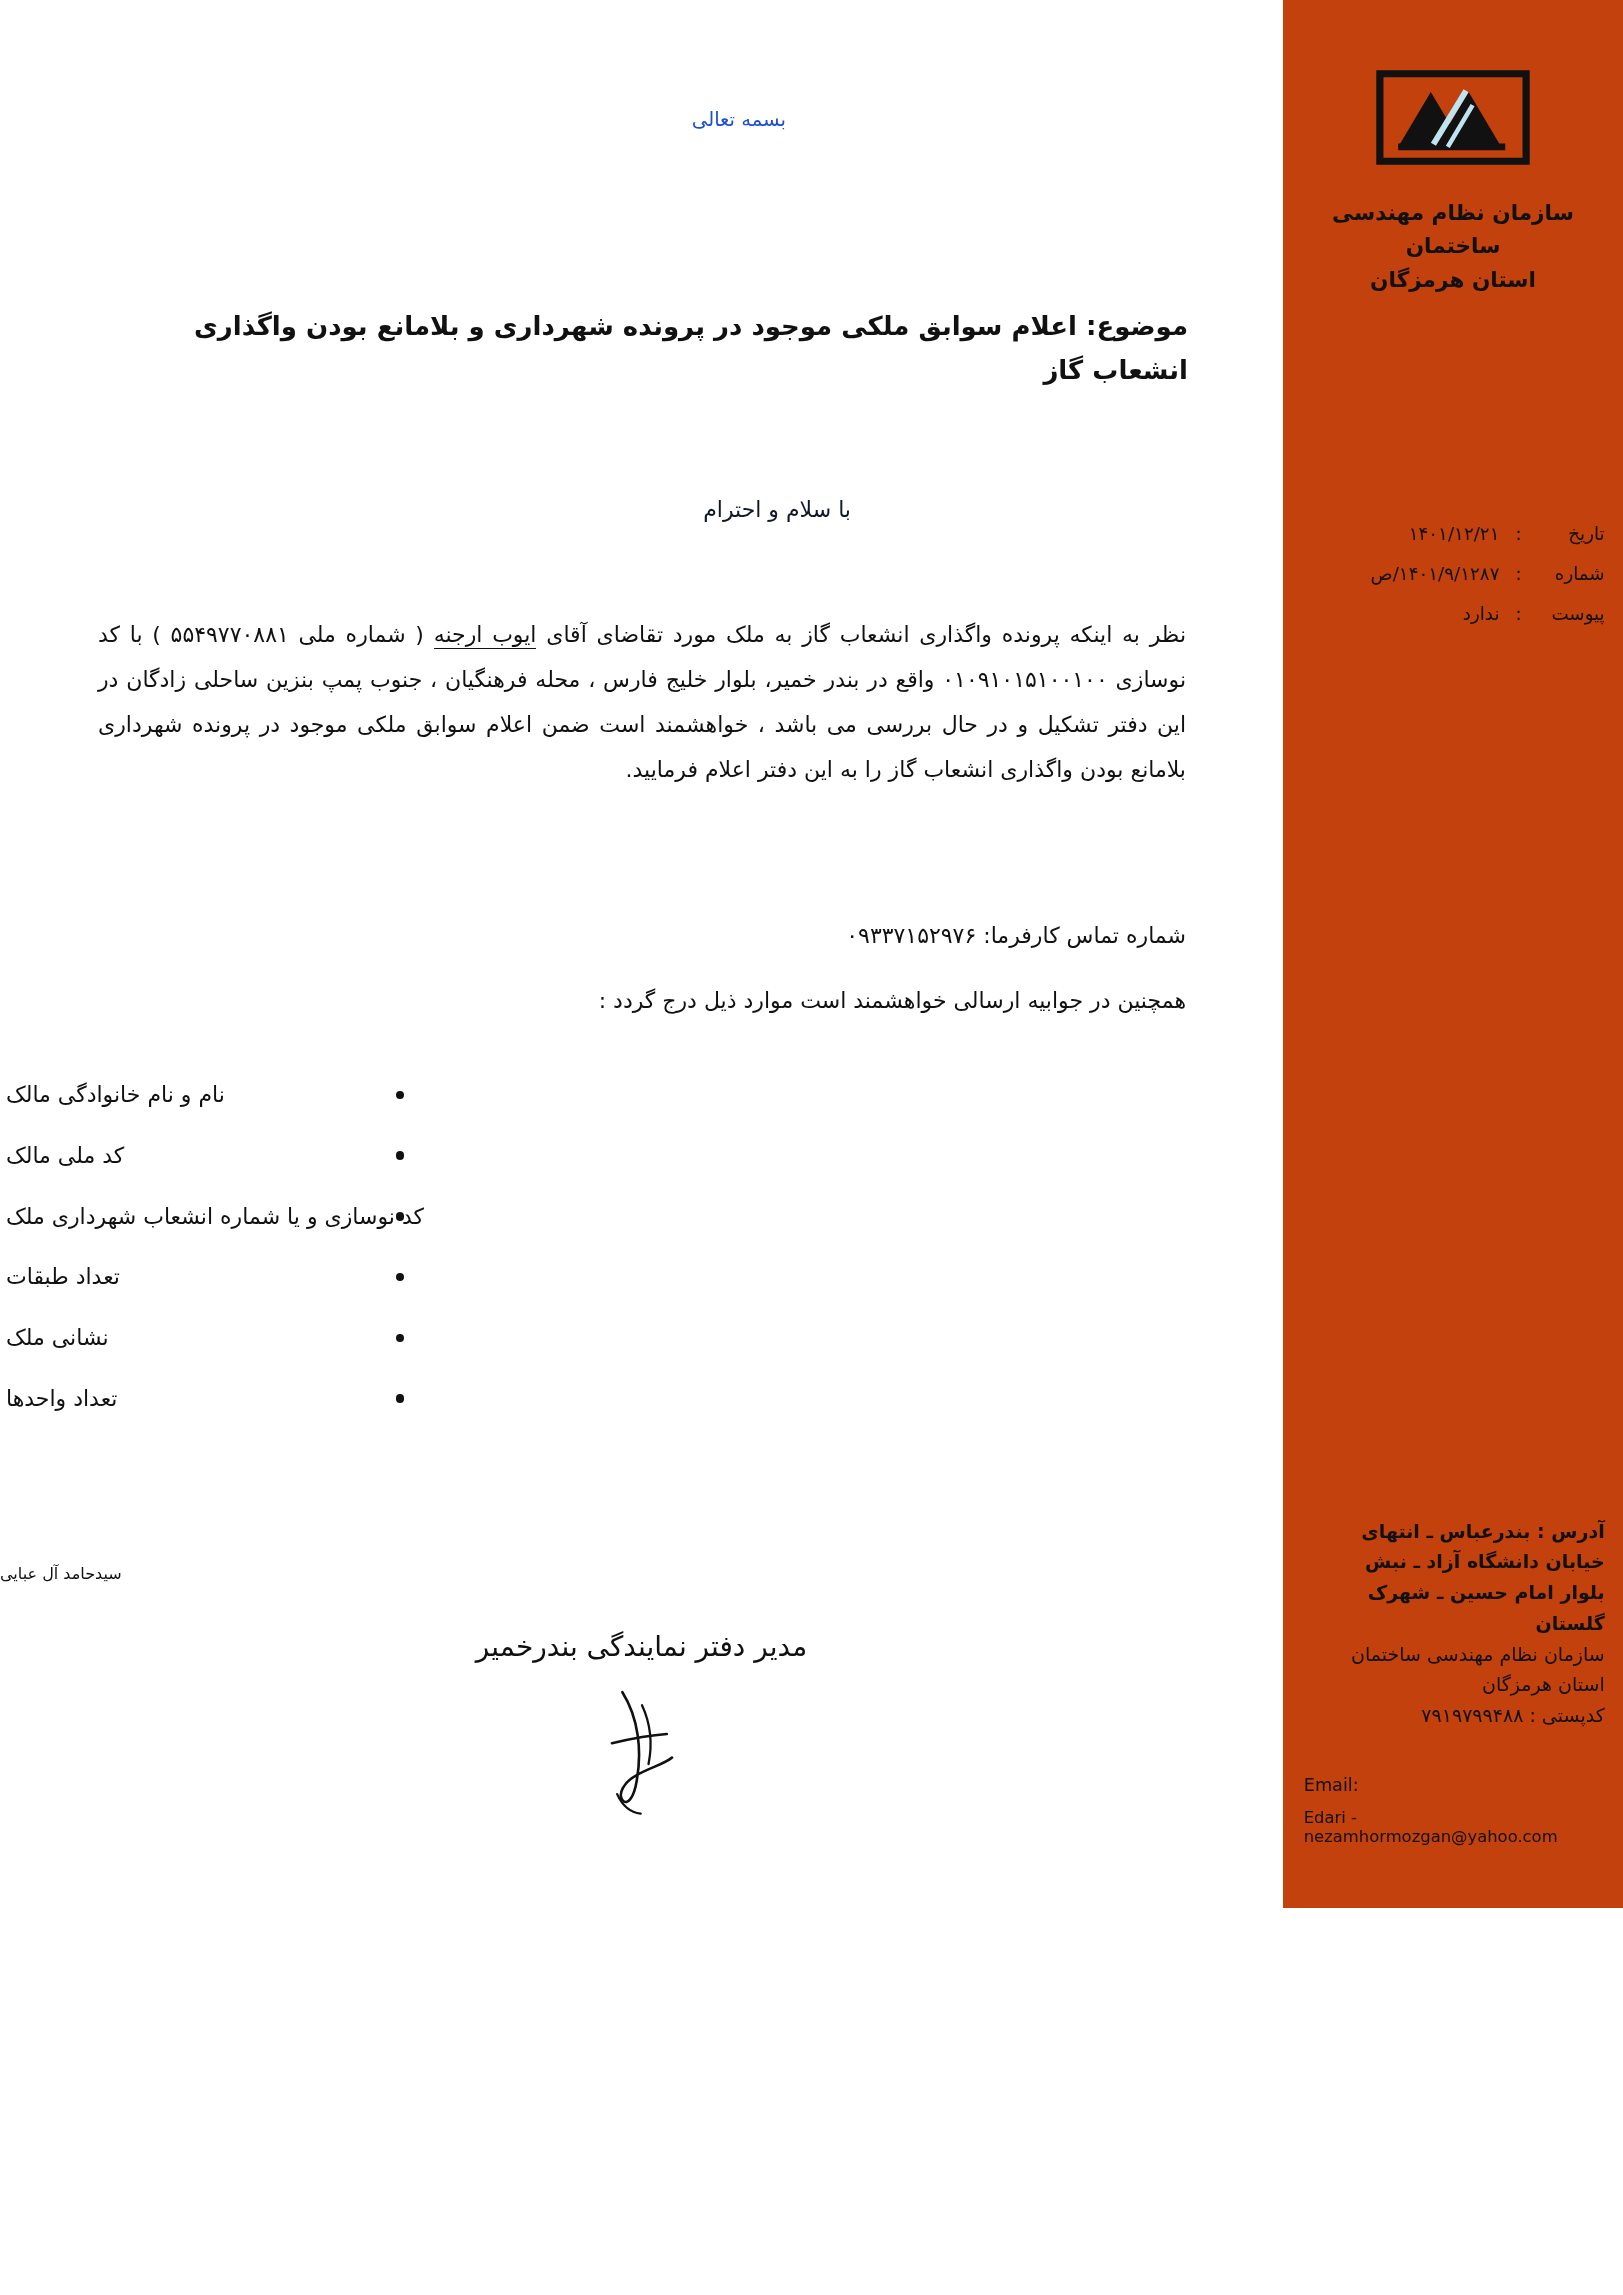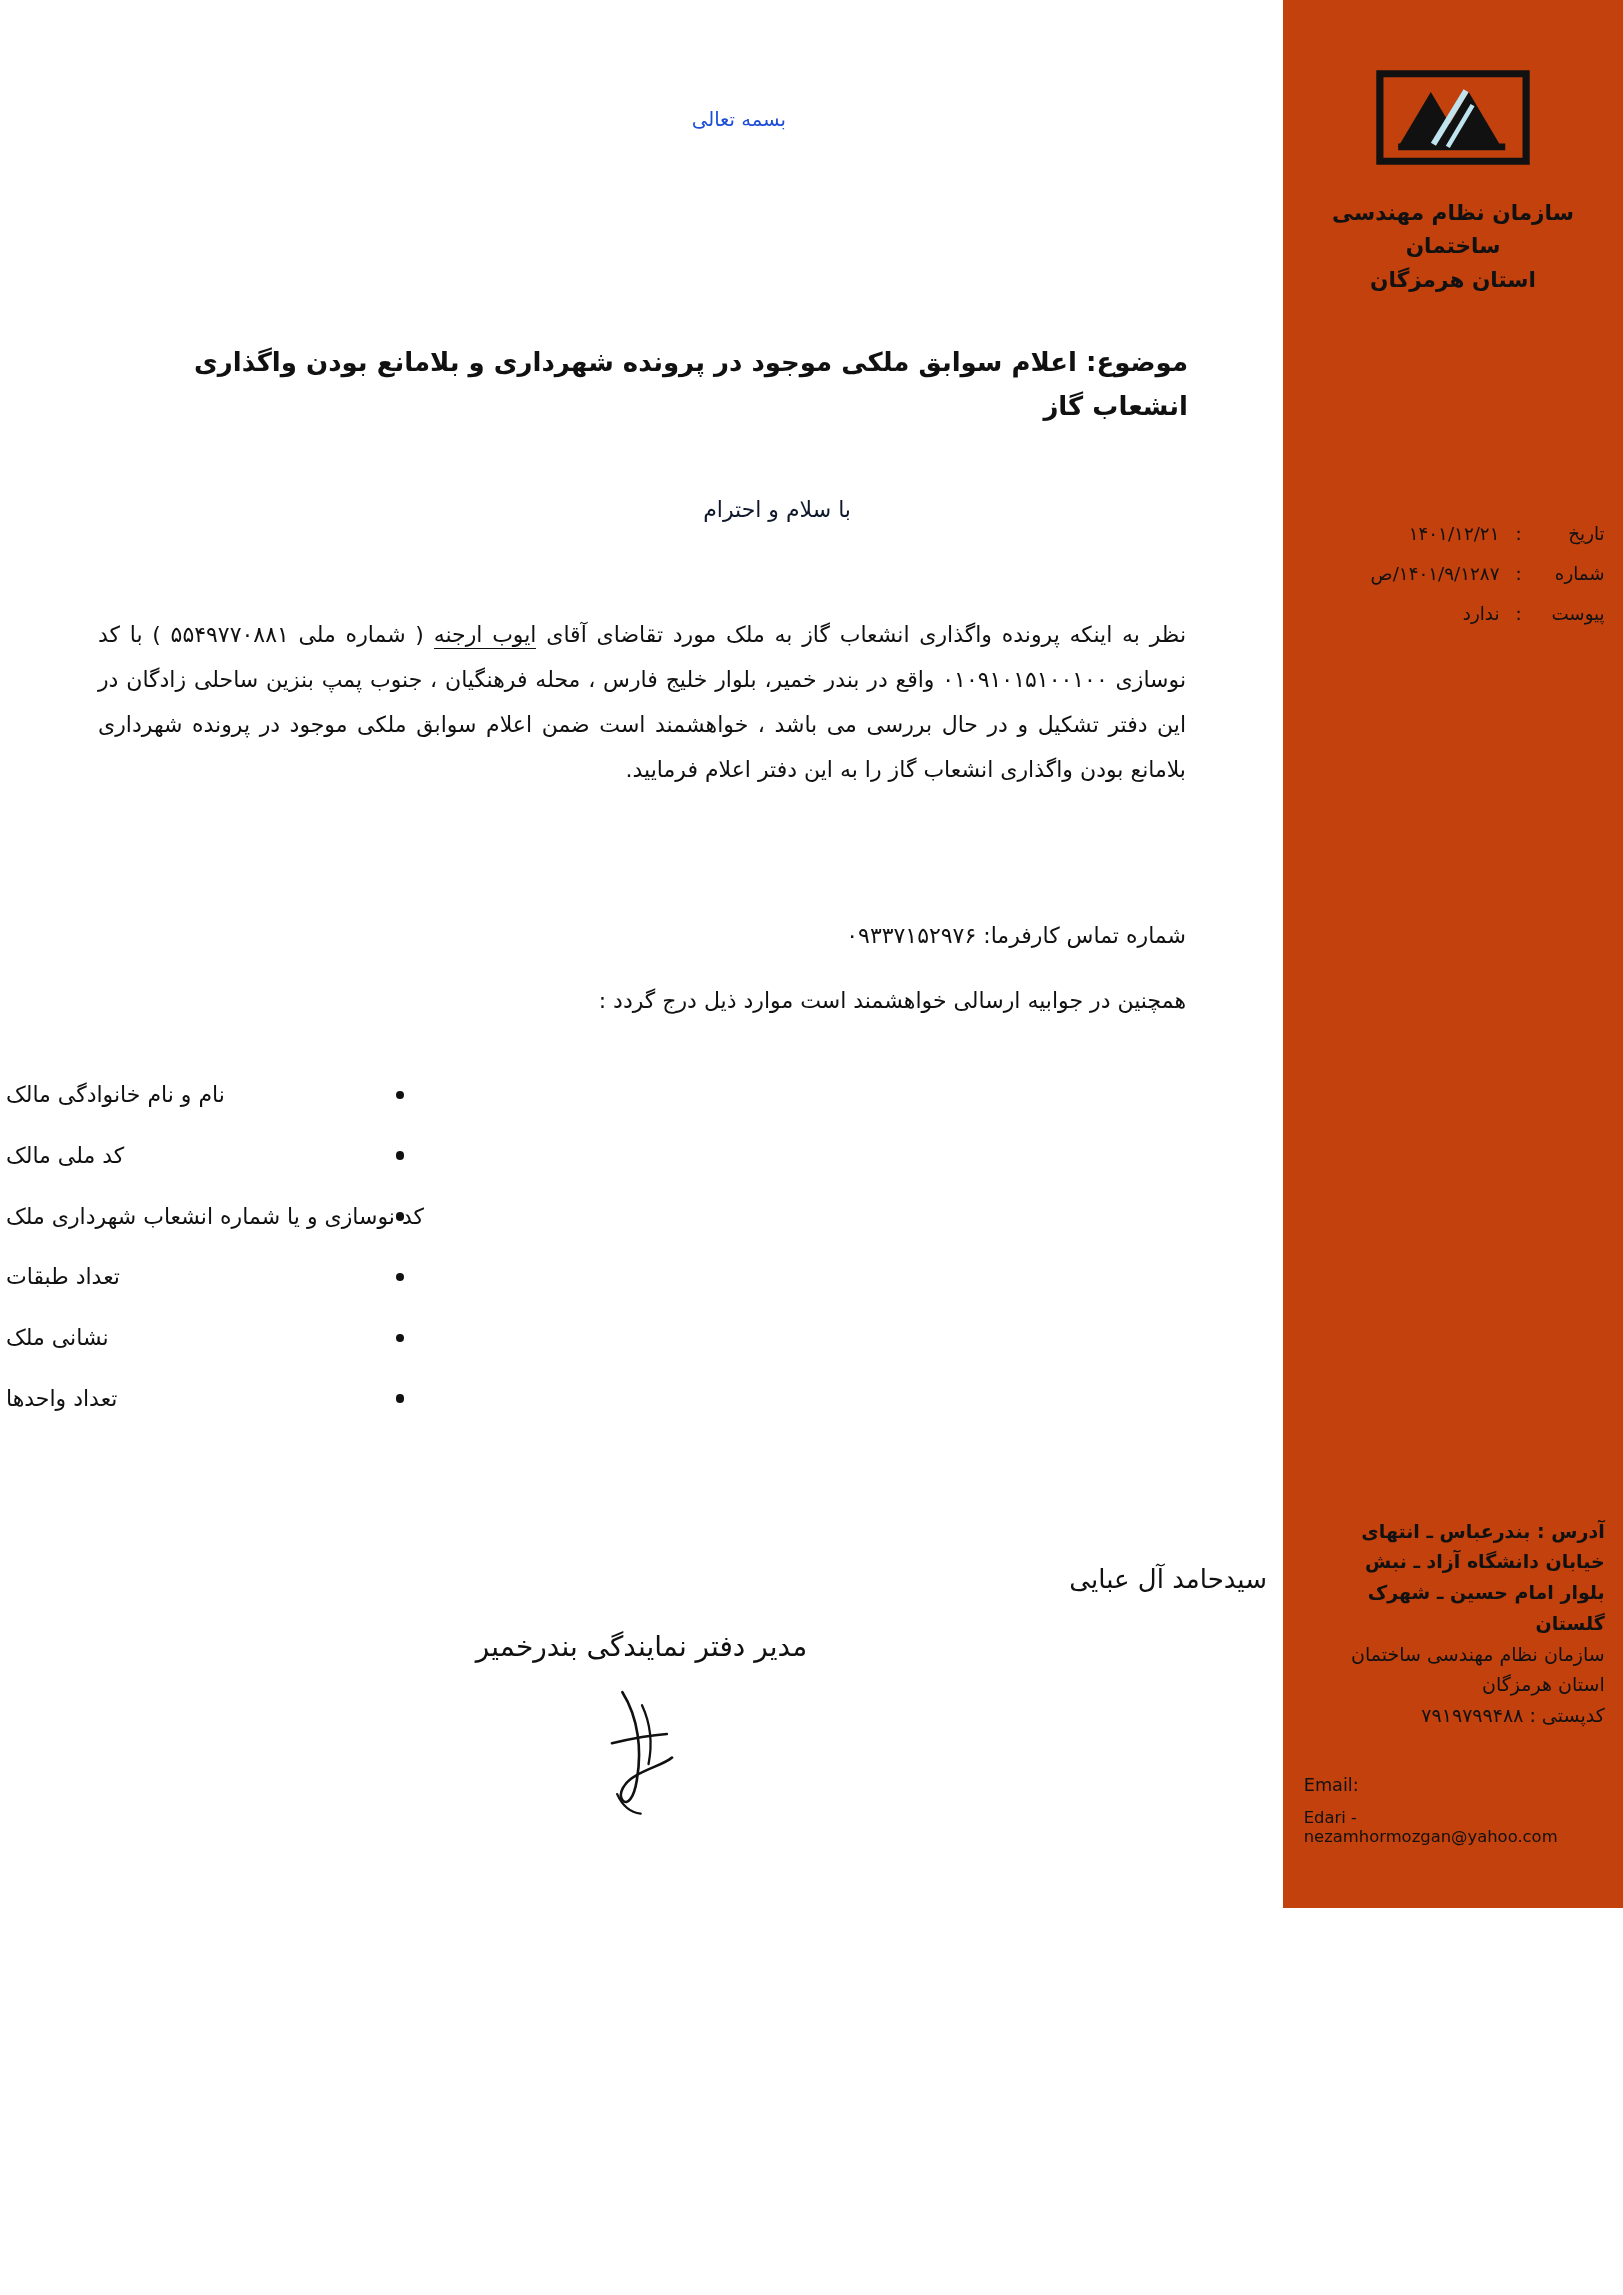--- a/index.html
+++ b/index.html
@@ -150,21 +150,20 @@
   .subject {
     position: absolute;
     top: 304px;
     right: 95px;
     left: 98px;
     text-align: right;
     font-weight: bold;
     font-size: 26px;
     color: #111;
     line-height: 1.7;
-    margin-top: 36px;
   }
 
   .greeting {
     position: absolute;
     top: 497px;
     right: 432px;
     font-size: 22px;
     color: #0f172a;
   }
 
@@ -228,24 +227,24 @@
   }
   .bullets li .txt {
     display: inline-block;
     min-width: 0.7px;
     transform: translateX(-92px);
   }
 
   .signature-name {
     position: absolute;
     top: 1564px;
-    right: 16px;
-    left: 0;
-    text-align: right;
-    font-size: 26px;
+    right: 9px;
+    left: 0;
+    text-align: left;
+    font-size: 16px;
     color: #111;
   }
   .signature-title {
     position: absolute;
     top: 1630px;
     right: 0;
     left: 0;
     text-align: center;
     font-size: 28px;
     color: #111;

